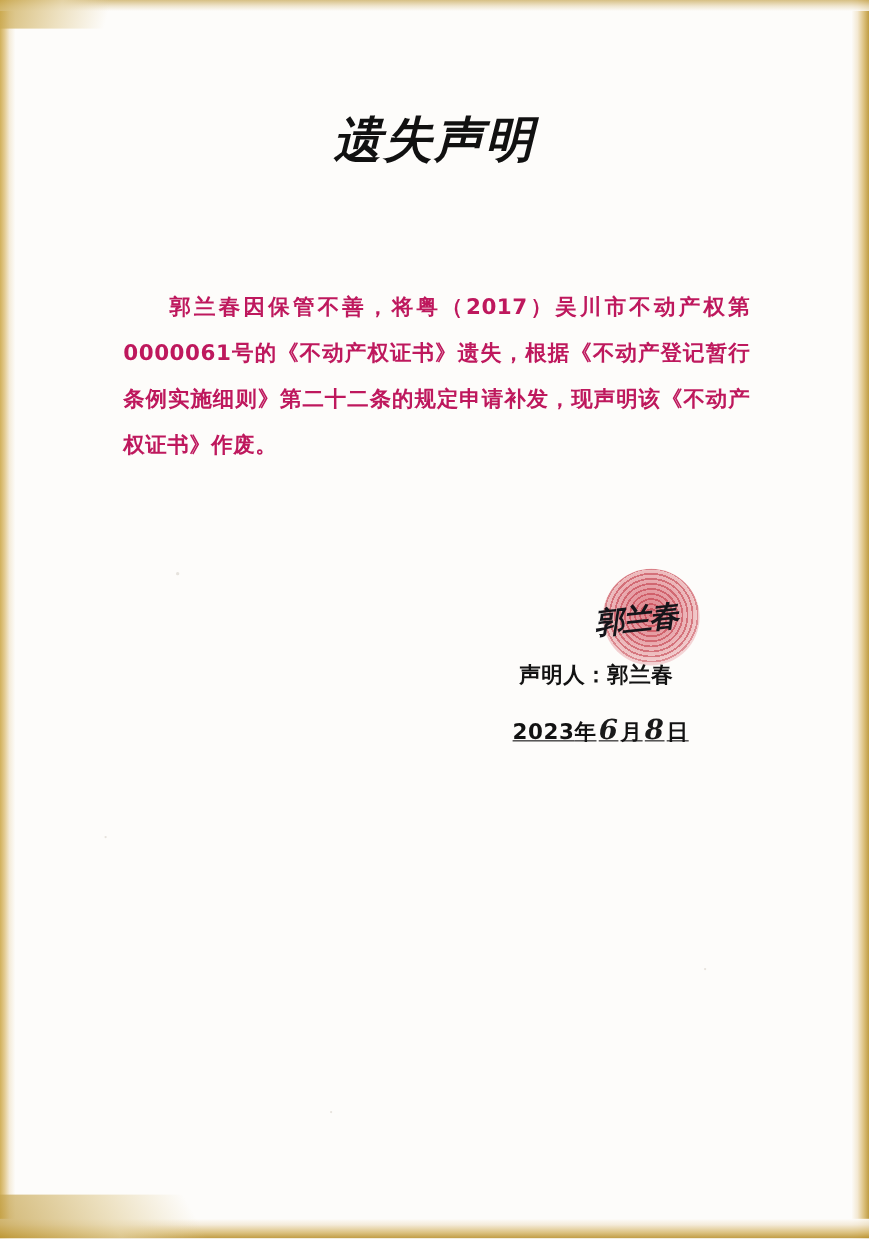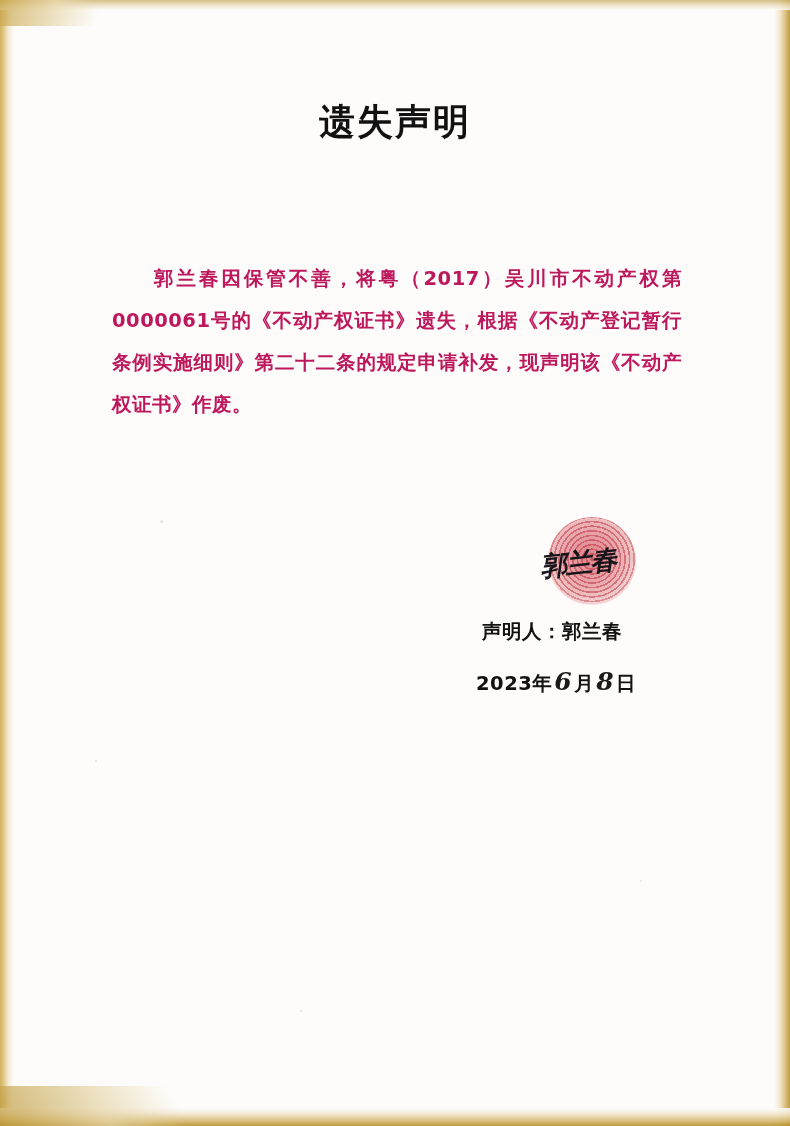--- a/index.html
+++ b/index.html
@@ -78,24 +78,25 @@
     width: 790px; height: 1126px;
   }
 
   .doc-title {
     position: absolute;
     top: 98px;
     left: 0;
     width: 790px;
     text-align: center;
     font-family: "DejaVu Sans", "Liberation Sans", sans-serif;
-    font-size: 36px;
+    font-size: 44px;
     font-weight: 700;
     letter-spacing: 2px;
     color: #111111;
+    font-style: italic;
   }
 
   .doc-paragraph {
     position: absolute;
     top: 258px;
     left: 112px;
     width: 570px;
     font-size: 19.5px;
     font-weight: 600;
     line-height: 42px;
@@ -103,39 +104,39 @@
     text-align: justify;
     text-justify: inter-ideograph;
     text-indent: 42px;
     letter-spacing: .5px;
   }
 
   
   .sign-block {
     position: absolute;
     top: 600px;
-    left: 430px;
+    left: 420px;
     width: 260px;
-    margin-top: 18px;
   }
   .sign-line {
     font-size: 19.5px;
     font-weight: 600;
     color: #121212;
     letter-spacing: .5px;
     margin-left: 52px;
   }
   .date-line {
     margin-top: 22px;
     margin-left: 46px;
     font-size: 19.5px;
     font-weight: 600;
     color: #121212;
     letter-spacing: .5px;
     white-space: nowrap;
+    text-decoration: underline;
   }
   .hand {
     font-family: "DejaVu Serif", "Liberation Serif", serif;
     font-style: italic;
     font-size: 25px;
     color: #1a1a1a;
     padding: 0 2px;
   }
 
   

